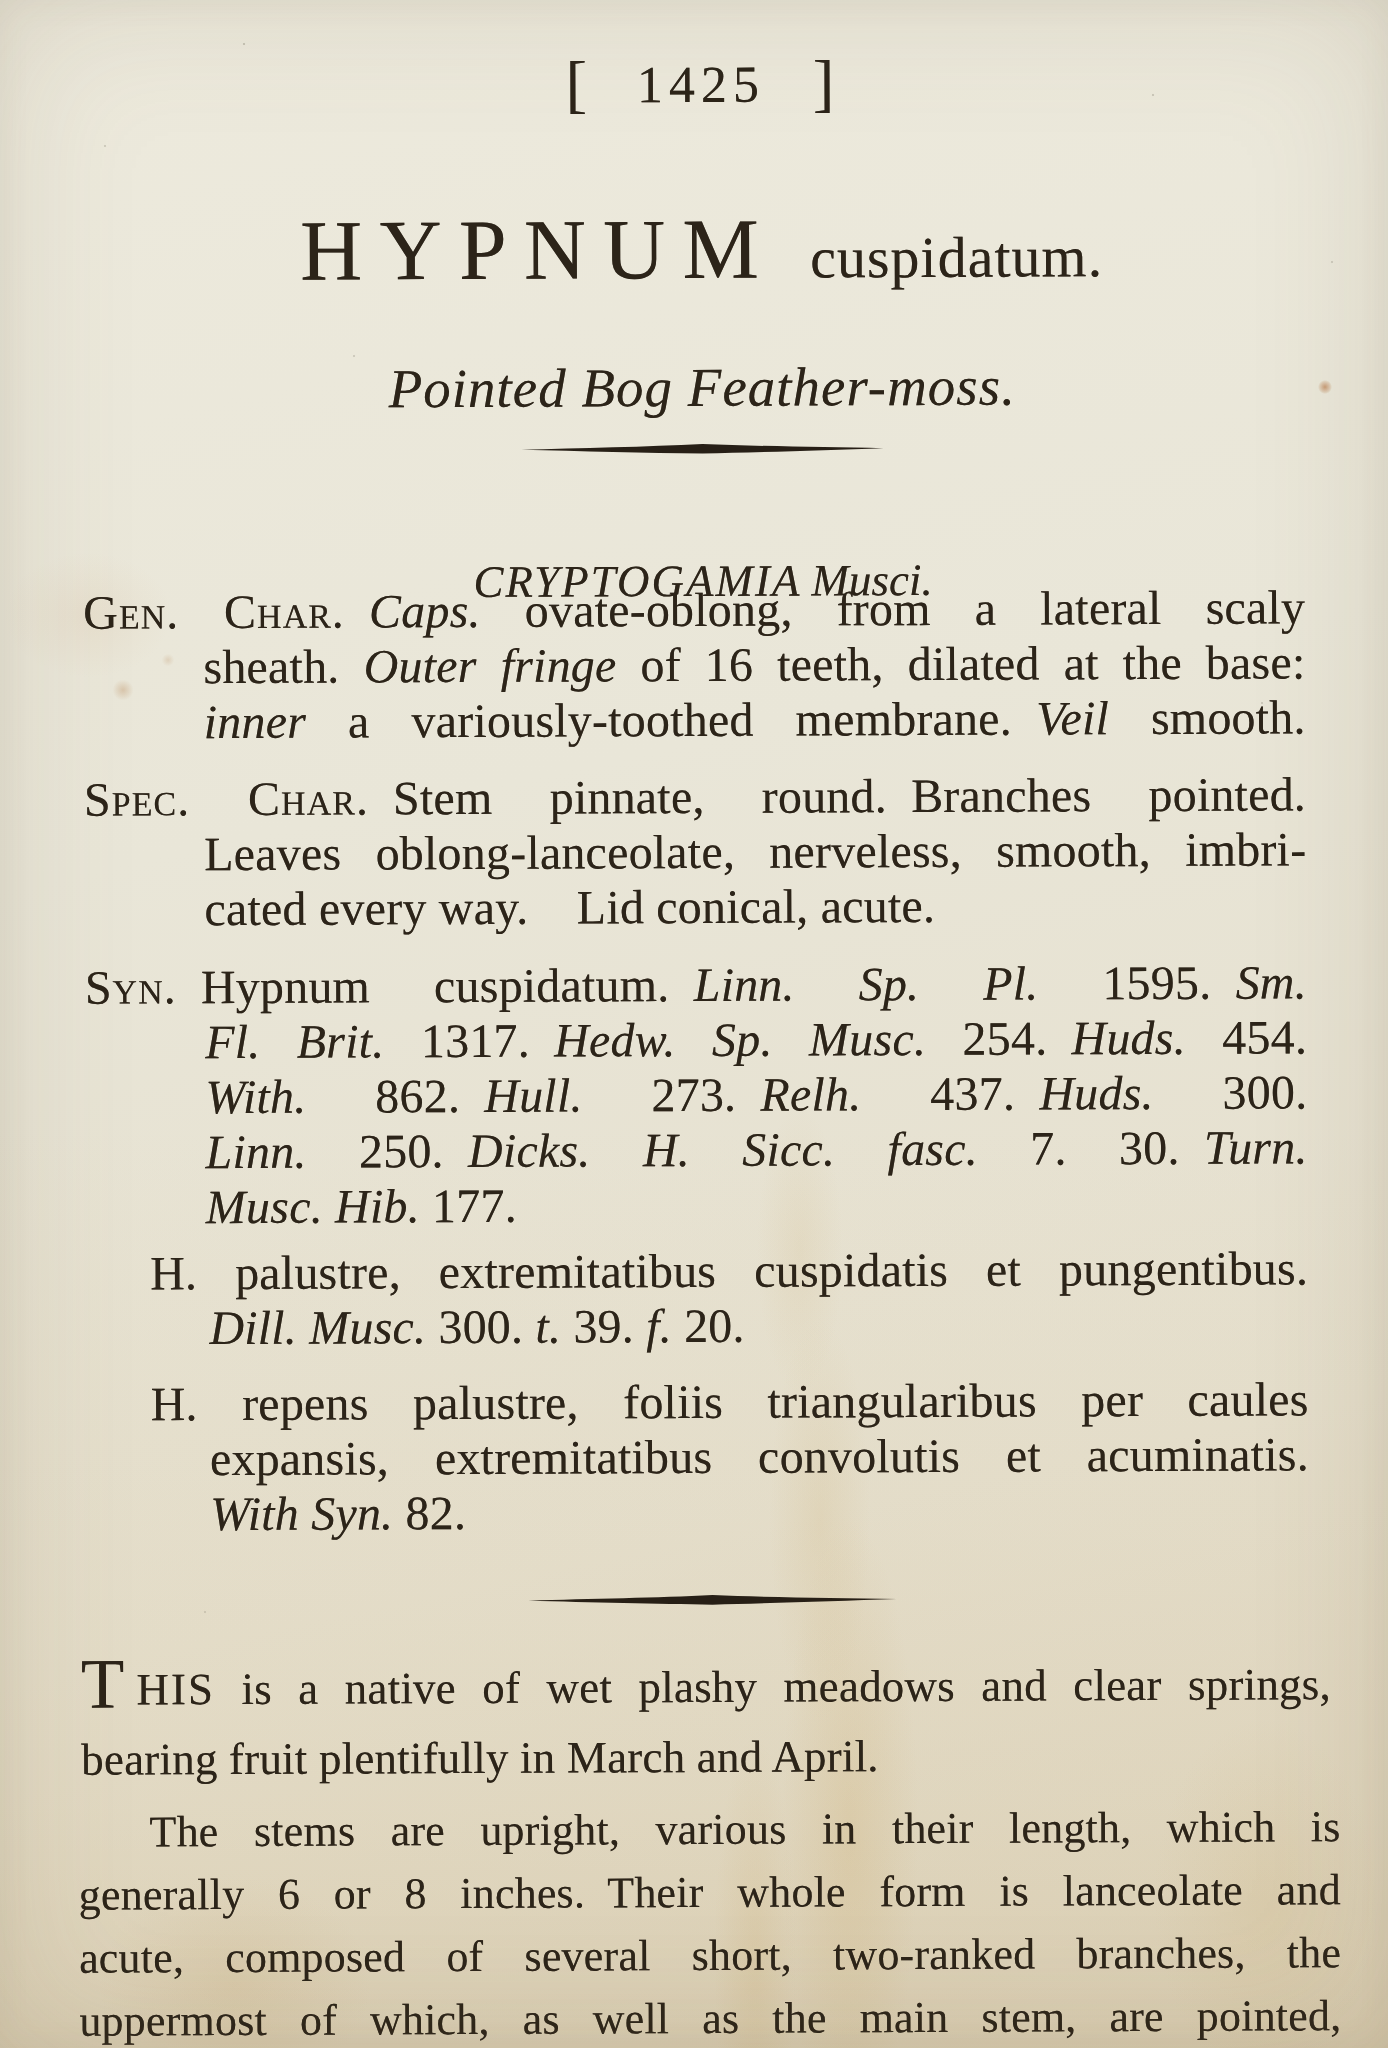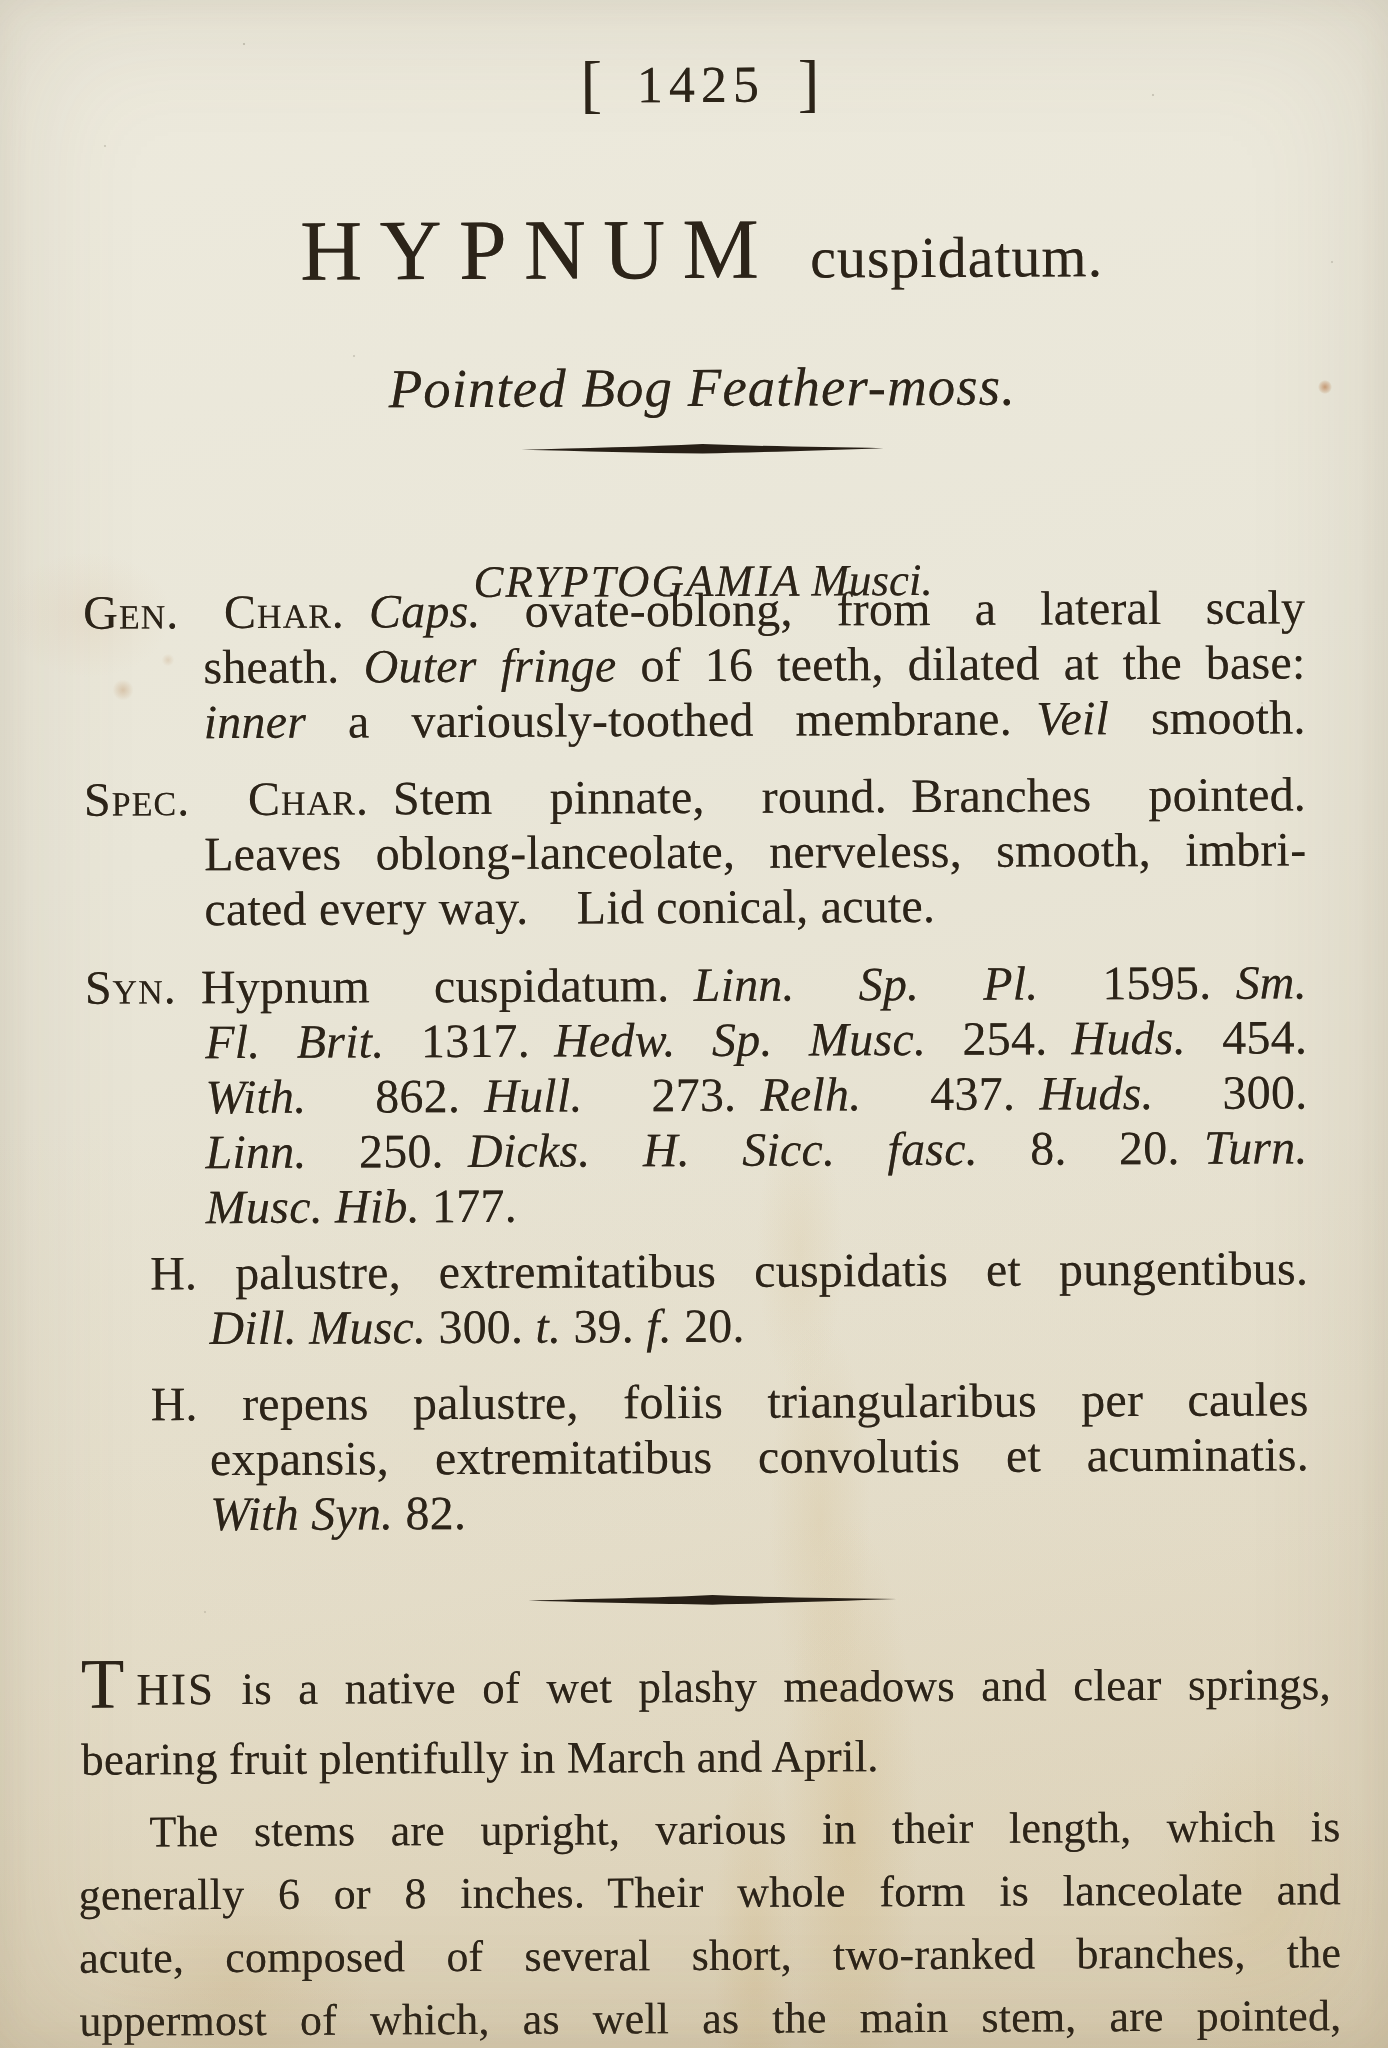--- a/index.html
+++ b/index.html
@@ -34,21 +34,21 @@
   }
   .vignette{position:absolute;inset:0;z-index:3;pointer-events:none;
     box-shadow:inset 0 0 140px rgba(110,95,65,.16), inset 0 0 34px rgba(110,95,65,.07);}
   .content{position:absolute;inset:0;z-index:2;transform:rotate(-0.25deg);}
 
   .ink{color:var(--ink,#2c2419);text-shadow:0 0 0.6px rgba(44,36,25,.65);}
   .centered{position:absolute;left:0;width:1410px;text-align:center;}
 
   .folio{top:44px;font-size:52px;letter-spacing:2px;}
   .folio .bracket{font-size:64px;position:relative;top:3px;font-weight:400;}
-  .folio .num{margin:0 33px;letter-spacing:6px;}
+  .folio .num{margin:0 48px;letter-spacing:6px;}
 
   .title{top:206px;line-height:1;margin:0;font-weight:400;}
   .title .genus{font-size:86px;letter-spacing:0.20em;}
   .title .species{font-size:58px;margin-left:34px;letter-spacing:1px;}
 
   .subtitle{top:314px;font-size:55px;font-style:italic;line-height:1;font-weight:400;letter-spacing:1px;}
 
   .rule{position:absolute;height:15px;}
   .rule-1{left:522px;top:441px;width:366px;}
   .rule-2{left:524px;top:1592px;width:372px;}
@@ -109,21 +109,21 @@
       </section>
     <section class="para p-spec">
         <div class="tline j"><span class="sc">Spec. Char.</span><span> Stem pinnate, round. Branches pointed.</span></div>
         <div class="tline j" style="text-indent: 120px;"><span>Leaves oblong-lanceolate, nerveless, smooth, imbri-</span></div>
         <div class="tline" style="text-indent: 120px;"><span>cated every way.  Lid conical, acute.</span></div>
       </section>
     <section class="para p-syn">
         <div class="tline j"><span class="sc">Syn.</span><span> Hypnum cuspidatum. </span><span class="it">Linn. Sp. Pl.</span><span> 1595. </span><span class="it">Sm.</span></div>
         <div class="tline j" style="text-indent: 120px;"><span class="it">Fl. Brit.</span><span> 1317. </span><span class="it">Hedw. Sp. Musc.</span><span> 254. </span><span class="it">Huds.</span><span> 454.</span></div>
         <div class="tline j" style="text-indent: 120px;"><span class="it">With.</span><span> 862. </span><span class="it">Hull.</span><span> 273. </span><span class="it">Relh.</span><span> 437. </span><span class="it">Huds.</span><span> 300.</span></div>
-        <div class="tline j" style="text-indent: 120px;"><span class="it">Linn.</span><span> 250. </span><span class="it">Dicks. H. Sicc. fasc.</span><span> 8. 20. </span><span class="it">Turn.</span></div>
+        <div class="tline j" style="text-indent: 120px;"><span class="it">Linn.</span><span> 250. </span><span class="it">Dicks. H. Sicc. fasc.</span><span> 7. 30. </span><span class="it">Turn.</span></div>
         <div class="tline" style="text-indent: 120px;"><span class="it">Musc. Hib.</span><span> 177.</span></div>
       </section>
     <section class="para p-pal">
         <div class="tline j"><span>H. palustre, extremitatibus cuspidatis et pungentibus.</span></div>
         <div class="tline" style="text-indent: 59px;"><span class="it">Dill. Musc.</span><span> 300. </span><span class="it">t.</span><span> 39. </span><span class="it">f.</span><span> 20.</span></div>
       </section>
     <section class="para p-rep">
         <div class="tline j"><span>H. repens palustre, foliis triangularibus per caules</span></div>
         <div class="tline j" style="text-indent: 59px;"><span>expansis, extremitatibus convolutis et acuminatis.</span></div>
         <div class="tline" style="text-indent: 59px;"><span class="it">With Syn.</span><span> 82.</span></div>

